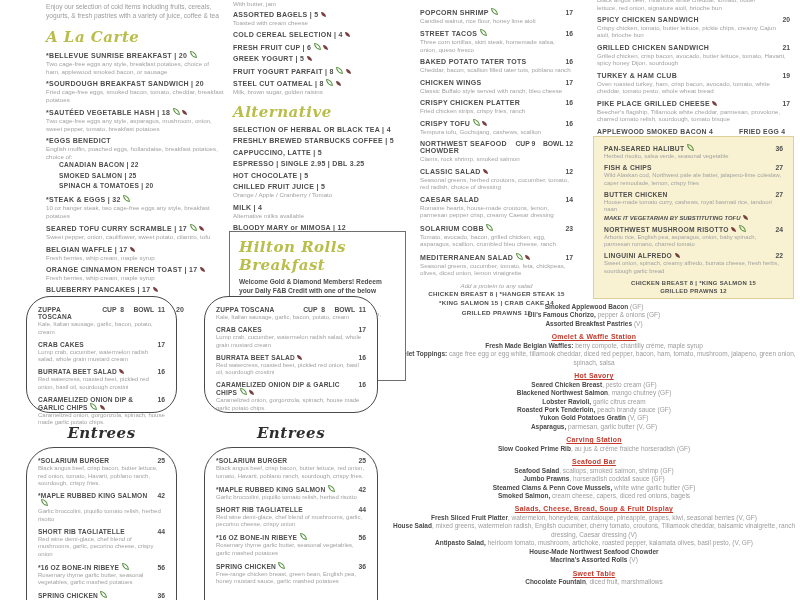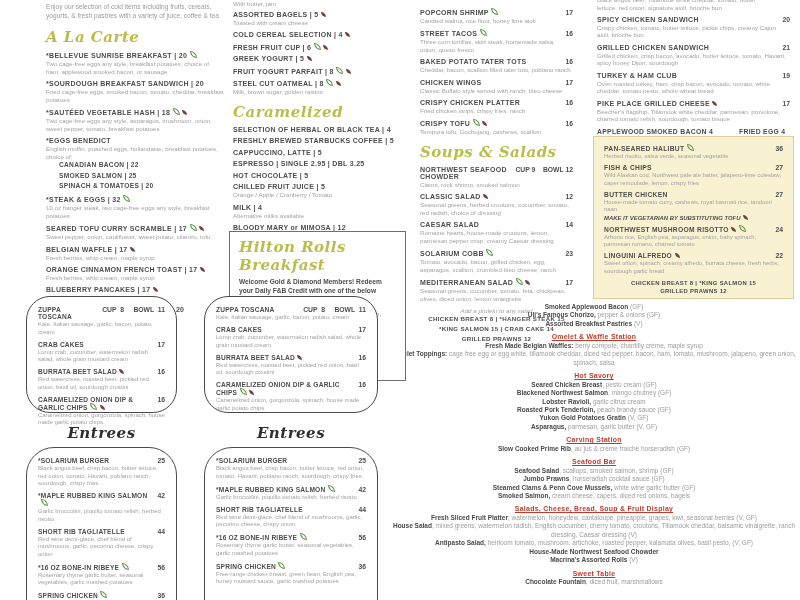--- a/index.html
+++ b/index.html
@@ -151,21 +151,21 @@
             <span class="mi-t">FRUIT YOGURT PARFAIT | 8<span class="ic ic-gf"></span><span class="ic ic-leaf"></span></span>
           </div>
         </div>
         <div class="mi">
           <div class="mi-row">
             <span class="mi-t">STEEL CUT OATMEAL | 8<span class="ic ic-gf"></span><span class="ic ic-leaf"></span></span>
           </div>
           <div class="mi-d">Milk, brown sugar, golden raisins</div>
         </div>
       </div>
-    <div class="script-h">Caramelized</div>
+    <div class="script-h">Alternative</div>
     <div>
         <div class="mi">
           <div class="mi-row">
             <span class="mi-t">SELECTION OF HERBAL OR BLACK TEA | 4</span>
           </div>
         </div>
         <div class="mi">
           <div class="mi-row">
             <span class="mi-t">FRESHLY BREWED STARBUCKS COFFEE | 5</span>
           </div>
@@ -405,21 +405,20 @@
           <div class="mi-d">Fried chicken strips, crispy fries, ranch</div>
         </div>
         <div class="mi">
           <div class="mi-row">
             <span class="mi-t">CRISPY TOFU<span class="ic ic-gf"></span><span class="ic ic-leaf"></span></span>
             <span class="mi-p">16</span>
           </div>
           <div class="mi-d">Tempura tofu, Gochujang, cashews, scallion</div>
         </div>
       </div>
-    <div class="script-h">Soups &amp; Salads</div>
     <div>
         <div class="mi">
           <div class="mi-row">
             <span class="mi-t">NORTHWEST SEAFOOD CHOWDER</span>
             <span class="mi-p">CUP 9    BOWL 12</span>
           </div>
           <div class="mi-d">Clams, rock shrimp, smoked salmon</div>
         </div>
         <div class="mi">
           <div class="mi-row">

